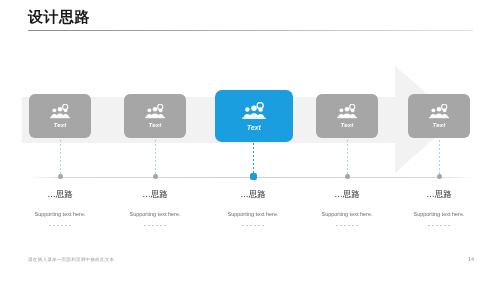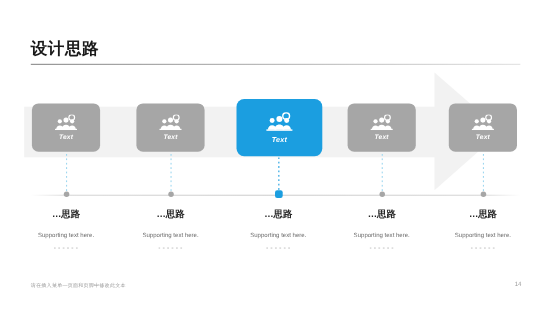--- a/index.html
+++ b/index.html
@@ -21,21 +21,21 @@
     left: 0; top: 0;
     width: 500px;
     height: 281px;
     background: #ffffff;
   }
 
   
   #title-block {
     position: absolute;
     left: 28px;
-    top: 36px;
+    top: 8px;
     width: 445px;
   }
   #page-title {
     font-size: 15px;
     font-weight: bold;
     color: #1a1a1a;
     letter-spacing: 0.5px;
     line-height: 18px;
     margin: 0;
     white-space: nowrap;
@@ -153,21 +153,21 @@
 
   
   .col {
     position: absolute;
     top: 188px;
     width: 92px;
     text-align: center;
   }
   .col-head {
     font-size: 8.5px;
-    font-weight: bold;
+    font-weight: normal;
     color: #262626;
     line-height: 12px;
     white-space: nowrap;
   }
   .col-body {
     margin-top: 10px;
     font-size: 5.5px;
     color: #6b6b6b;
     line-height: 8px;
     white-space: nowrap;

